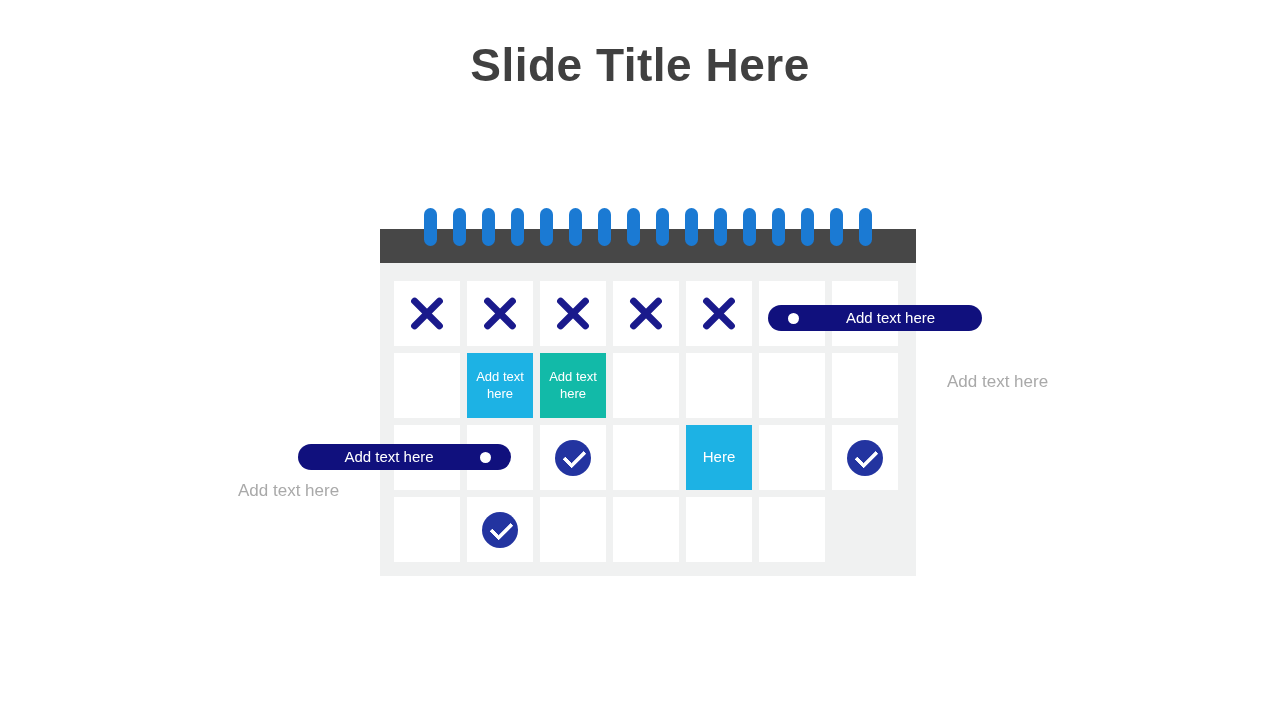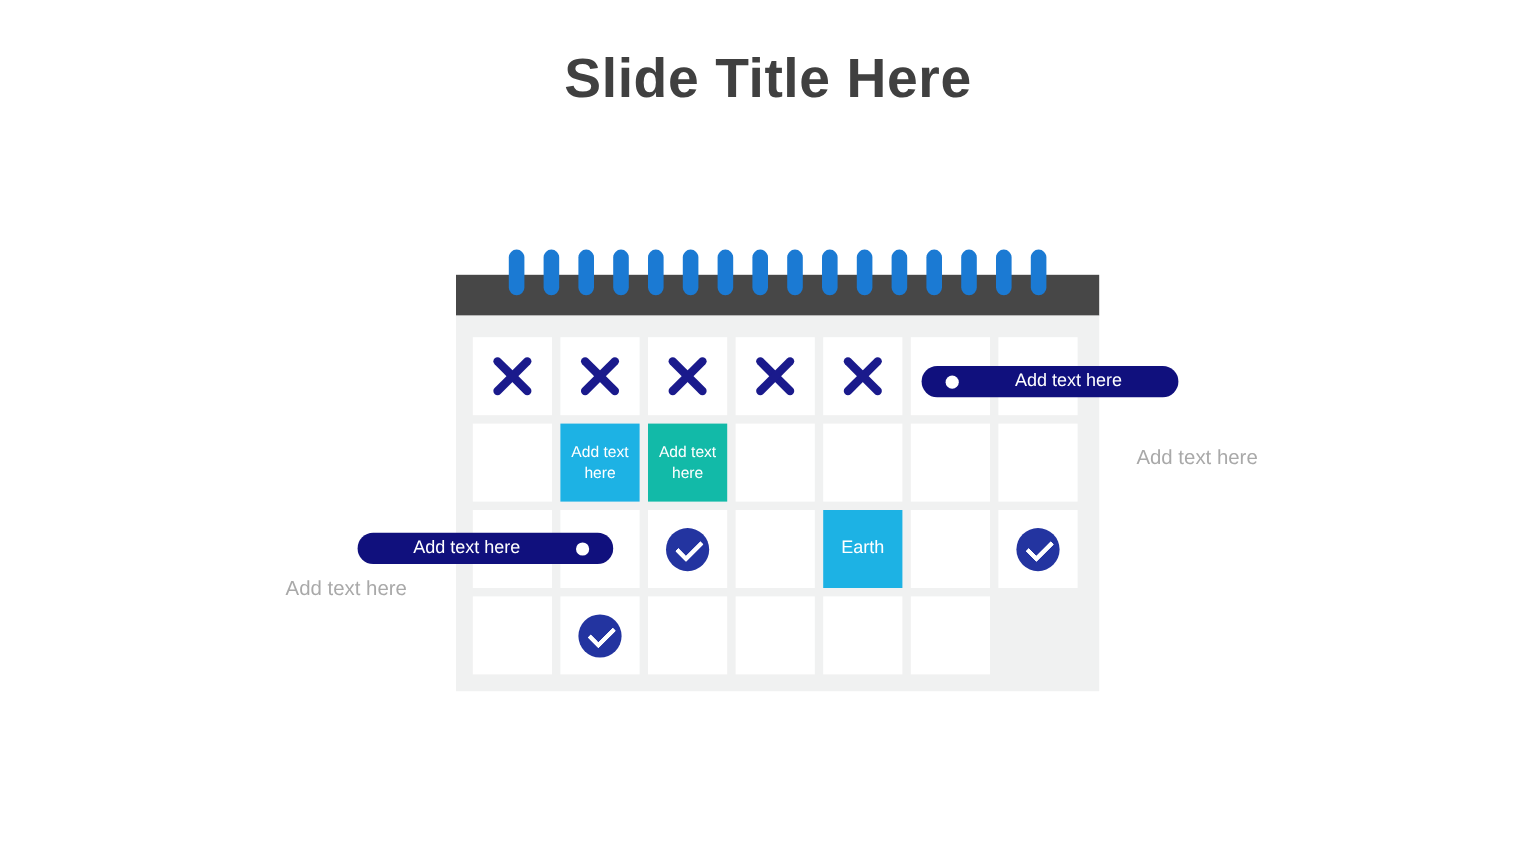--- a/index.html
+++ b/index.html
@@ -135,21 +135,21 @@
           <div class="cell"></div>
           <div class="cell"></div>
           <div class="cell"></div>
           <div class="cell"></div>
           <div class="cell"></div>
           <div class="cell">
             <span class="check-circle"></span>
           </div>
           <div class="cell"></div>
           <div class="cell cyan">
-            <span class="cell-text big">Earth</span>
+            <span class="cell-text big">Here</span>
           </div>
           <div class="cell"></div>
           <div class="cell">
             <span class="check-circle"></span>
           </div>
           <div class="cell"></div>
           <div class="cell">
             <span class="check-circle"></span>
           </div>
           <div class="cell"></div>

